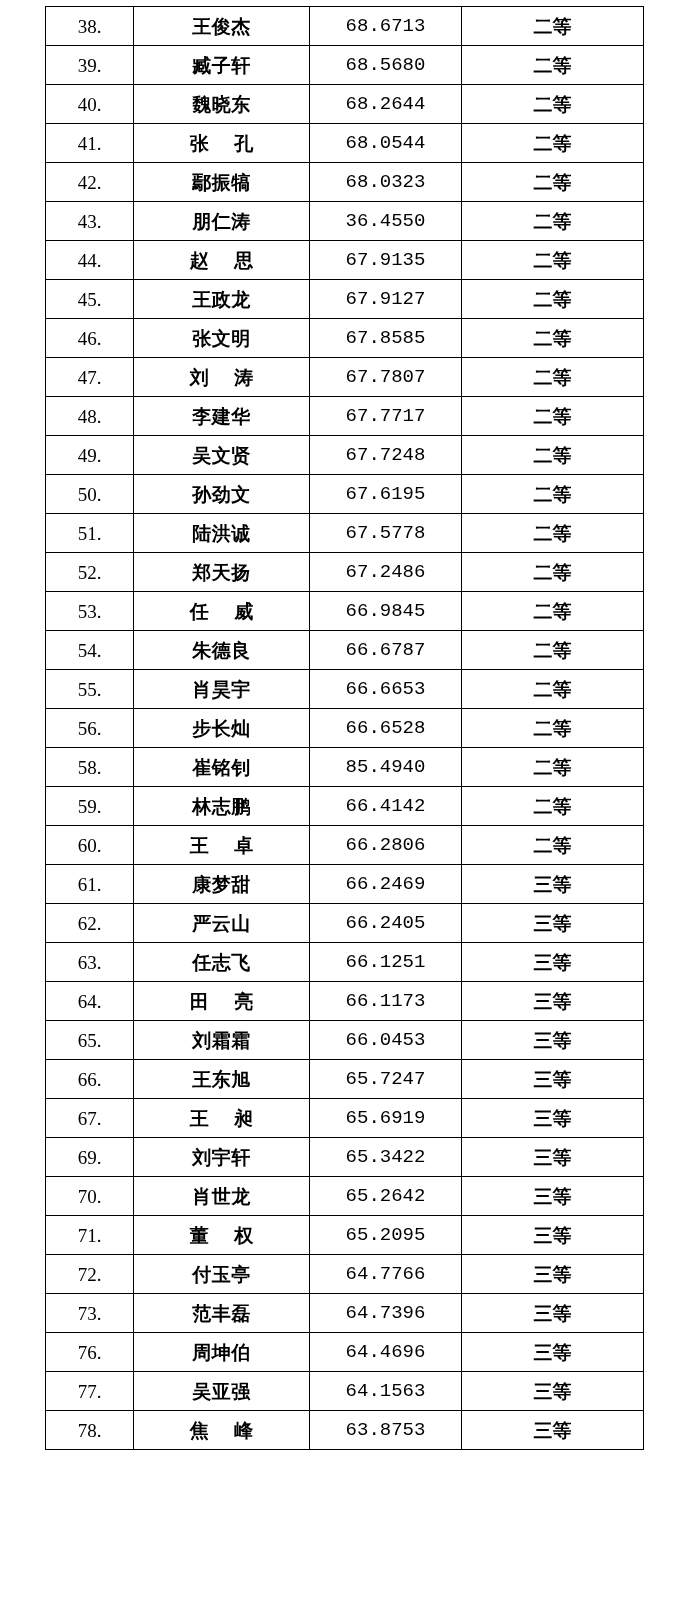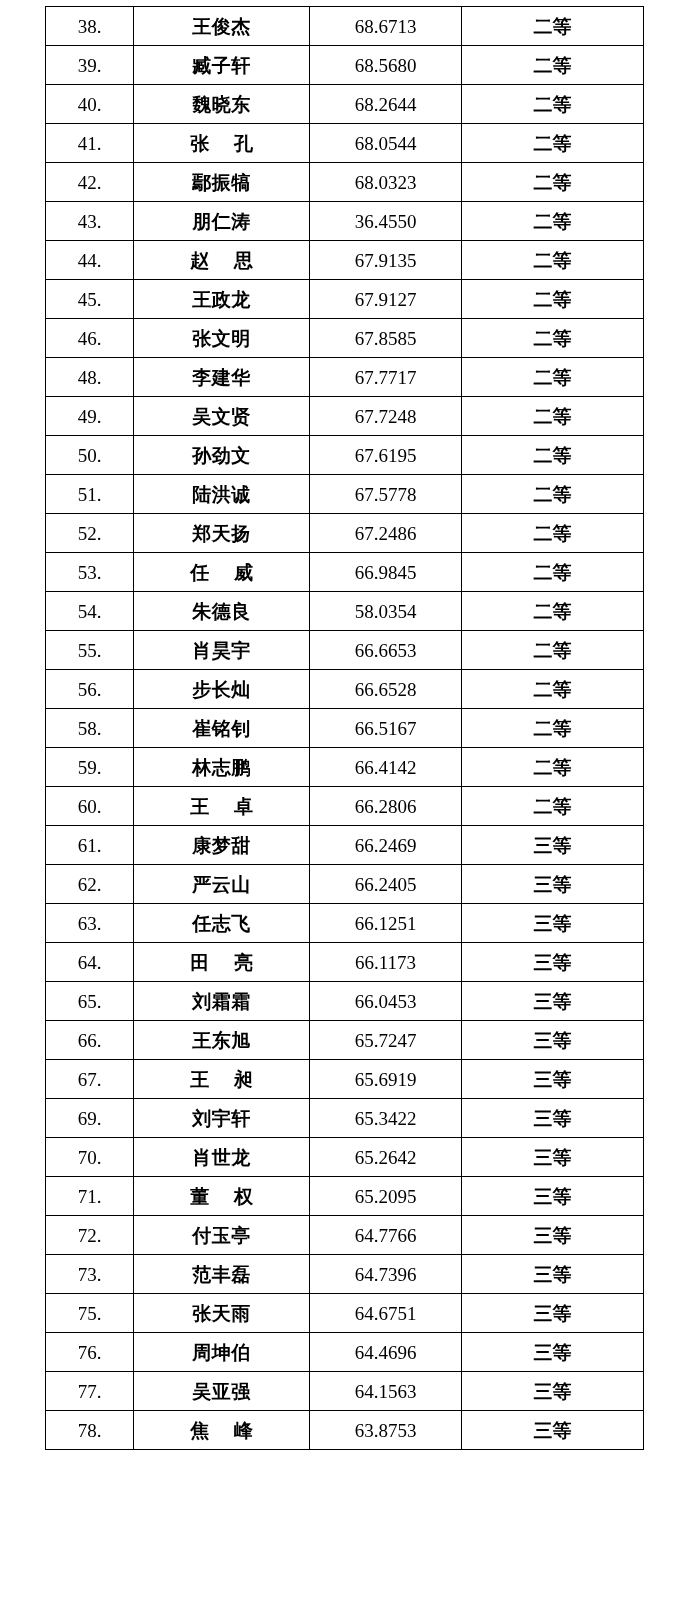--- a/index.html
+++ b/index.html
@@ -39,31 +39,31 @@
   col.c-index { width: 88px; }
   col.c-name  { width: 176px; }
   col.c-score { width: 152px; }
   col.c-grade { width: 182px; }
 
   td.idx {
     font-family: "Liberation Serif", "DejaVu Serif", serif;
     font-size: 19px;
   }
   td.name {
-    font-family: Liberation Serif, serif;
+    font-family: Liberation Sans, sans-serif;
     font-size: 19px;
     font-weight: 600;
     letter-spacing: 0.5px;
   }
   td.name.spaced {
     letter-spacing: 10px;
     padding-left: 10px;
   }
   td.score {
-    font-family: Liberation Serif, serif;
+    font-family: Liberation Mono, monospace;
     font-size: 19px;
   }
   td.grade {
     font-family: Liberation Serif, serif;
     font-size: 18px;
     font-weight: 600;
   }
 </style>
 </head>
 <body>
@@ -125,20 +125,26 @@
           <td class="score">67.9127</td>
           <td class="grade">二等</td>
         </tr>
         <tr>
           <td class="idx">46.</td>
           <td class="name">张文明</td>
           <td class="score">67.8585</td>
           <td class="grade">二等</td>
         </tr>
         <tr>
+          <td class="idx">47.</td>
+          <td class="name spaced">刘 涛</td>
+          <td class="score">67.7807</td>
+          <td class="grade">二等</td>
+        </tr>
+        <tr>
           <td class="idx">48.</td>
           <td class="name">李建华</td>
           <td class="score">67.7717</td>
           <td class="grade">二等</td>
         </tr>
         <tr>
           <td class="idx">49.</td>
           <td class="name">吴文贤</td>
           <td class="score">67.7248</td>
           <td class="grade">二等</td>
@@ -163,39 +169,39 @@
         </tr>
         <tr>
           <td class="idx">53.</td>
           <td class="name spaced">任 威</td>
           <td class="score">66.9845</td>
           <td class="grade">二等</td>
         </tr>
         <tr>
           <td class="idx">54.</td>
           <td class="name">朱德良</td>
-          <td class="score">58.0354</td>
+          <td class="score">66.6787</td>
           <td class="grade">二等</td>
         </tr>
         <tr>
           <td class="idx">55.</td>
           <td class="name">肖昊宇</td>
           <td class="score">66.6653</td>
           <td class="grade">二等</td>
         </tr>
         <tr>
           <td class="idx">56.</td>
           <td class="name">步长灿</td>
           <td class="score">66.6528</td>
           <td class="grade">二等</td>
         </tr>
         <tr>
           <td class="idx">58.</td>
           <td class="name">崔铭钊</td>
-          <td class="score">66.5167</td>
+          <td class="score">85.4940</td>
           <td class="grade">二等</td>
         </tr>
         <tr>
           <td class="idx">59.</td>
           <td class="name">林志鹏</td>
           <td class="score">66.4142</td>
           <td class="grade">二等</td>
         </tr>
         <tr>
           <td class="idx">60.</td>
@@ -266,26 +272,20 @@
         <tr>
           <td class="idx">72.</td>
           <td class="name">付玉亭</td>
           <td class="score">64.7766</td>
           <td class="grade">三等</td>
         </tr>
         <tr>
           <td class="idx">73.</td>
           <td class="name">范丰磊</td>
           <td class="score">64.7396</td>
-          <td class="grade">三等</td>
-        </tr>
-        <tr>
-          <td class="idx">75.</td>
-          <td class="name">张天雨</td>
-          <td class="score">64.6751</td>
           <td class="grade">三等</td>
         </tr>
         <tr>
           <td class="idx">76.</td>
           <td class="name">周坤伯</td>
           <td class="score">64.4696</td>
           <td class="grade">三等</td>
         </tr>
         <tr>
           <td class="idx">77.</td>

